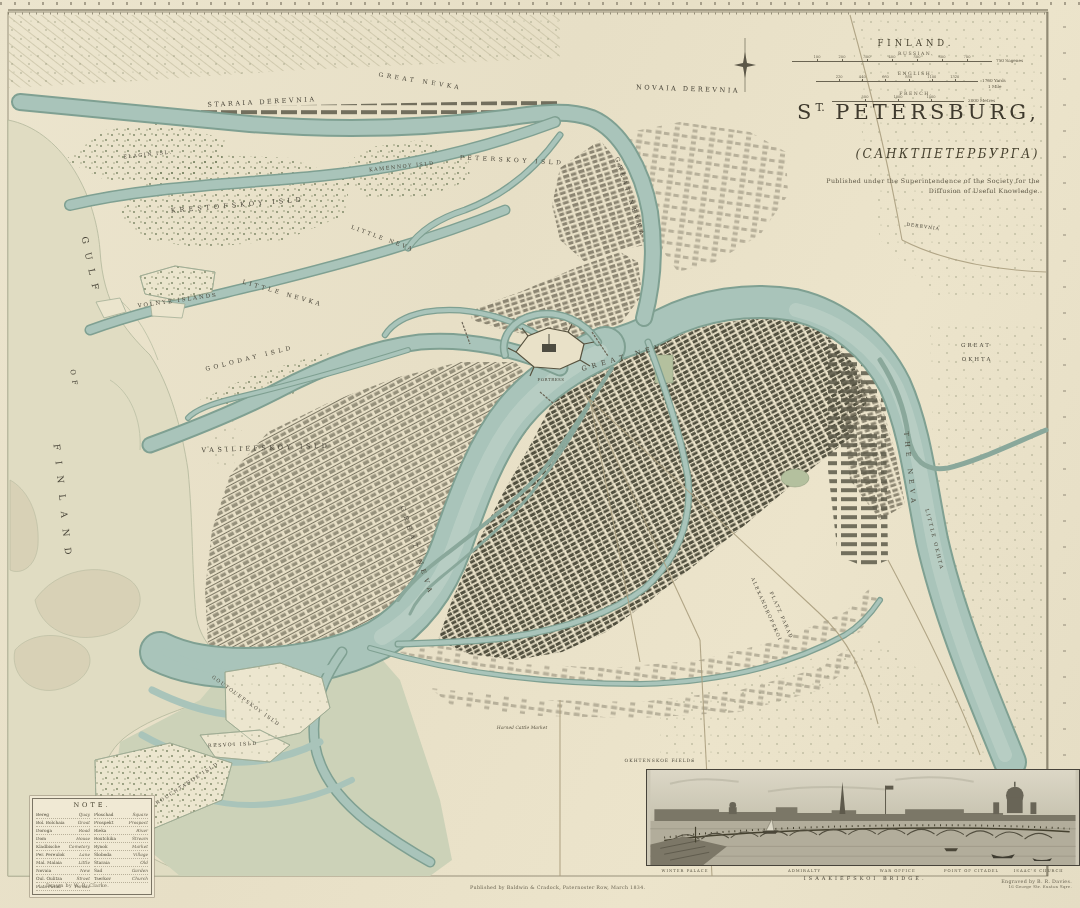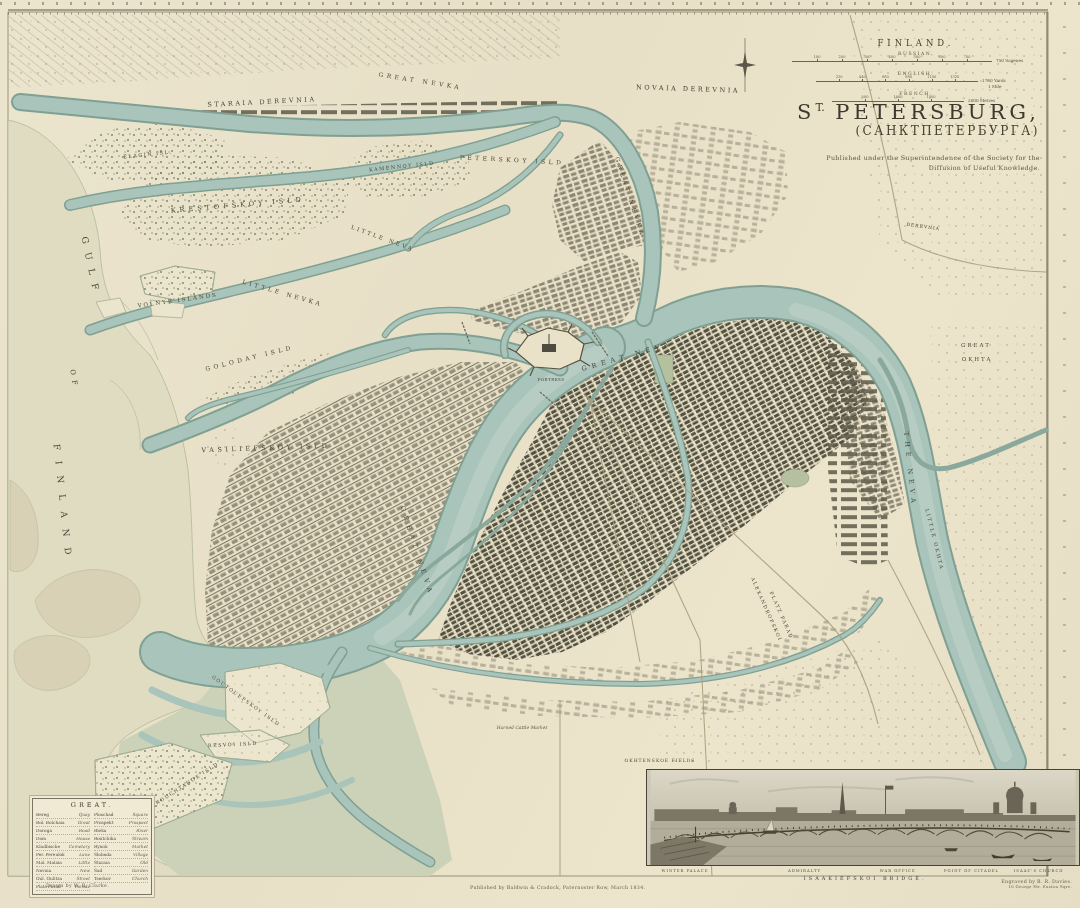--- a/index.html
+++ b/index.html
@@ -11,21 +11,21 @@
   .edge-dots-right{position:absolute;top:20px;right:14px;width:3px;height:840px;
     background-image:repeating-linear-gradient(0deg,#9a9280 0 2px,transparent 2px 26px);opacity:.55;}
   svg{display:block;}
   #mapsvg{position:absolute;inset:0;}
   .abs{position:absolute;}
 
   
   .titleblock{left:790px;top:100px;width:250px;text-align:right;}
   .maintitle{font-size:21px;letter-spacing:4px;color:#3e392d;font-weight:normal;}
   .maintitle sup{font-size:11px;letter-spacing:0;}
-  .cyrtitle{margin-top:0;font-size:12px;letter-spacing:2.5px;color:#46412f;}
+  .cyrtitle{margin-top:23px;font-size:12px;letter-spacing:2.5px;color:#46412f;font-style:italic;}
   .publine{margin-top:3px;font-size:6.3px;letter-spacing:.4px;color:#5c5644;}
   .publine.first{margin-top:16px;}
 
   
   .scalesblock{left:792px;top:38px;width:248px;}
   .scaleshead{text-align:center;font-size:8.5px;letter-spacing:4px;color:#46412f;}
   .scalebar{position:relative;height:17px;margin-top:3px;}
   .sb-label{position:absolute;top:0;width:100%;text-align:center;font-size:4.6px;letter-spacing:1.5px;color:#5c5644;}
   .sb-line{position:absolute;top:10px;height:1px;background:#6a6452;}
   .sb-tick{position:absolute;top:-2px;width:1px;height:3px;background:#6a6452;}
@@ -349,21 +349,21 @@
   <div class="abs titleblock">
     <div class="maintitle">
       <span>S</span><sup>T.</sup>&nbsp;<span>PETERSBURG,</span>
     </div>
     <div class="cyrtitle">(САНКТПЕТЕРБУРГА)</div>
     <div class="publine first">Published under the Superintendence of the Society for the</div>
     <div class="publine">Diffusion of Useful Knowledge.</div>
   </div>
 
   <div class="abs notebox">
-    <div class="notehead">GREAT.</div>
+    <div class="notehead">NOTE.</div>
     <div class="notecols">
       <div class="notecol" id="notecol1">
           <div class="nrow">
             <span class="term">Bereg</span>
             <span class="mean">Quay</span>
           </div>
           <div class="nrow">
             <span class="term">Bol. Bolchaia</span>
             <span class="mean">Great</span>
           </div>

